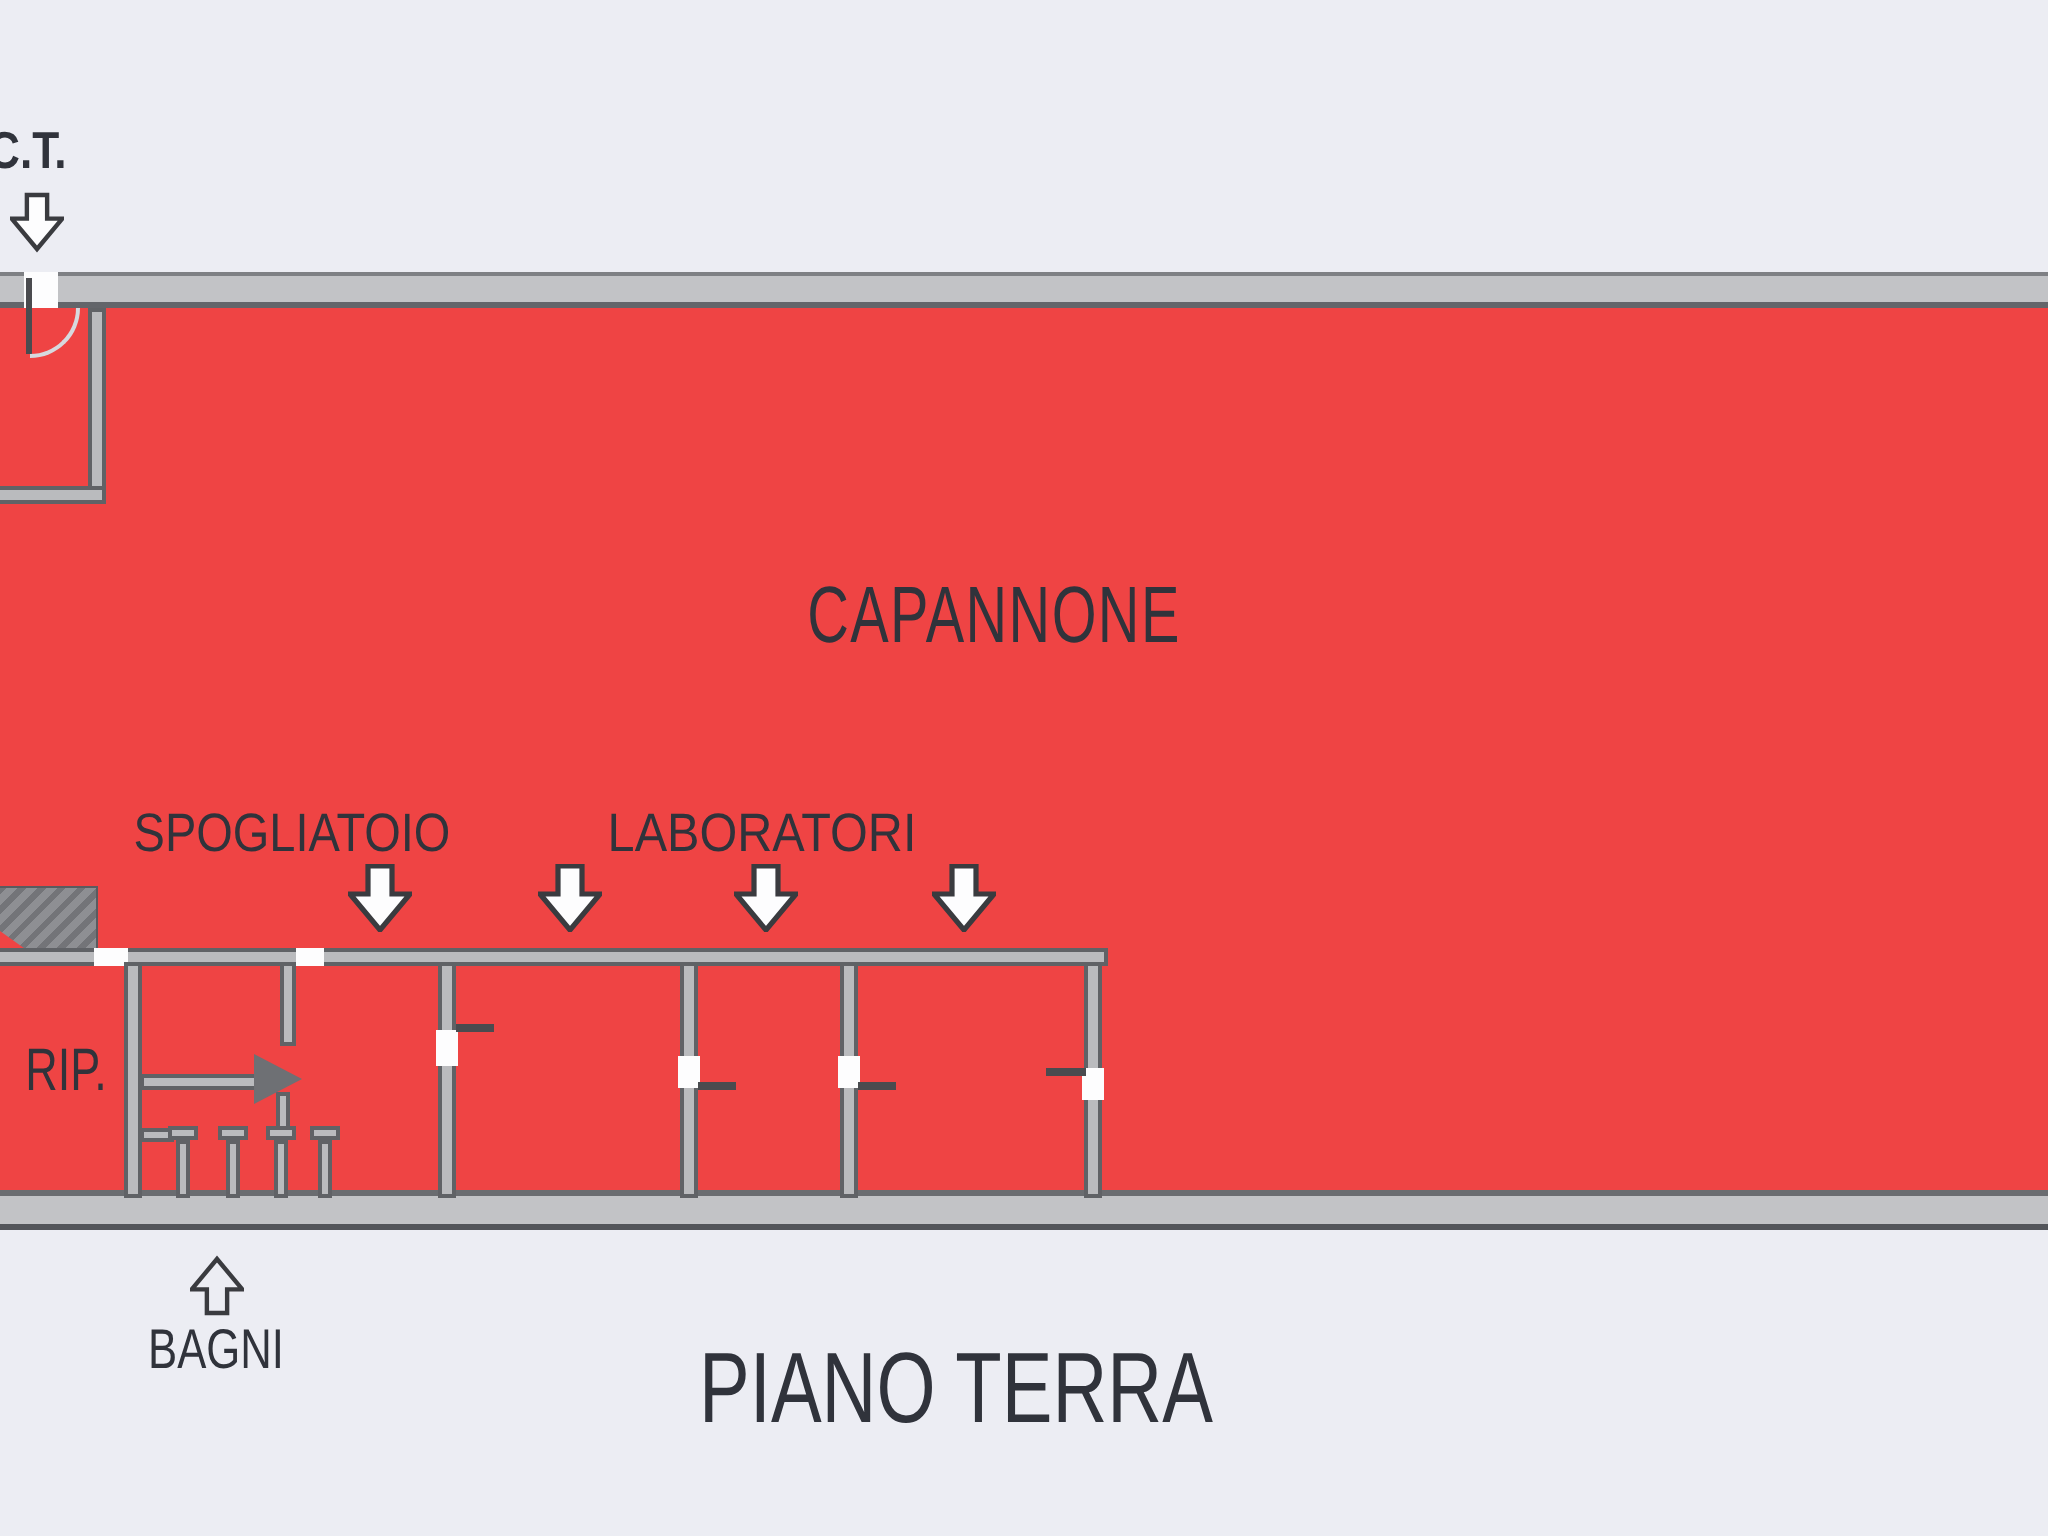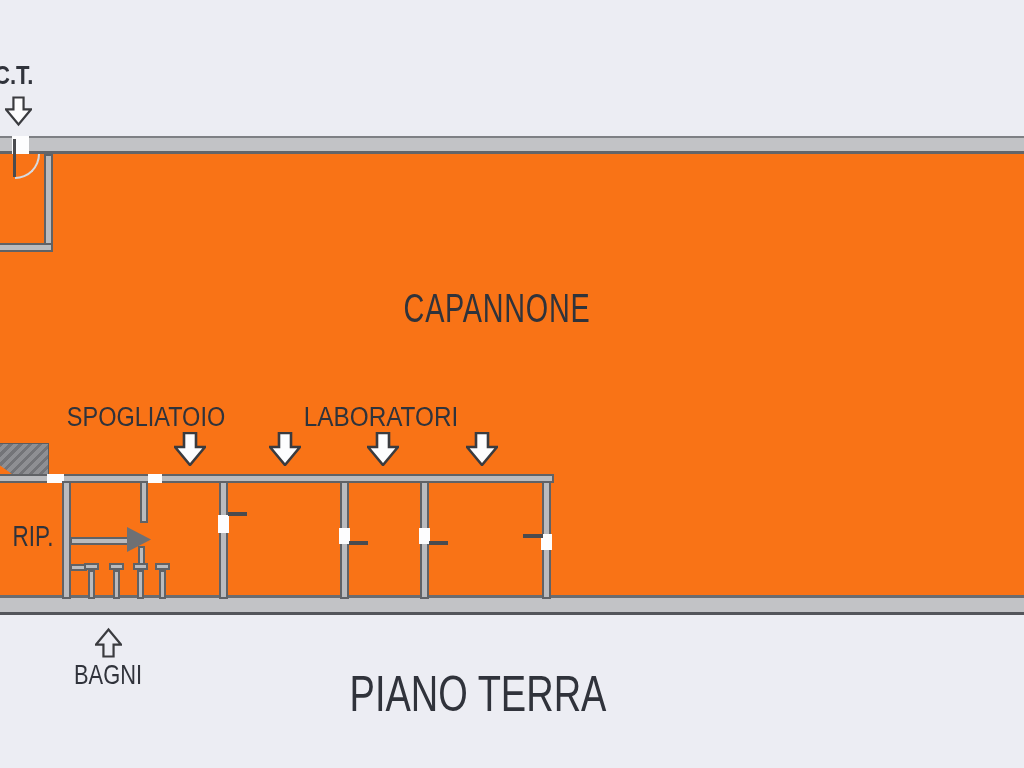--- a/index.html
+++ b/index.html
@@ -1,18 +1,18 @@
 <!DOCTYPE html>
 <html><head>
 <meta charset="utf-8">
 <style>
   html,body{margin:0;padding:0;background:#fdfdfe;}
   #plan{
     position:relative;width:1024px;height:768px;overflow:hidden;
-    background:#f97316;font-family:"Liberation Sans",sans-serif;
+    background:#ef4444;font-family:"Liberation Sans",sans-serif;
   }
   .abs{position:absolute;box-sizing:border-box;}
   .band{background:#ecedf3;}
   
   .xwall{
     background:#c2c3c6;
     border-top:2px solid #7e8084;
     border-bottom:3px solid #63656a;
   }
   .xwall.bottom{border-top:3px solid #6a6c70;border-bottom:3px solid #53555a;}

